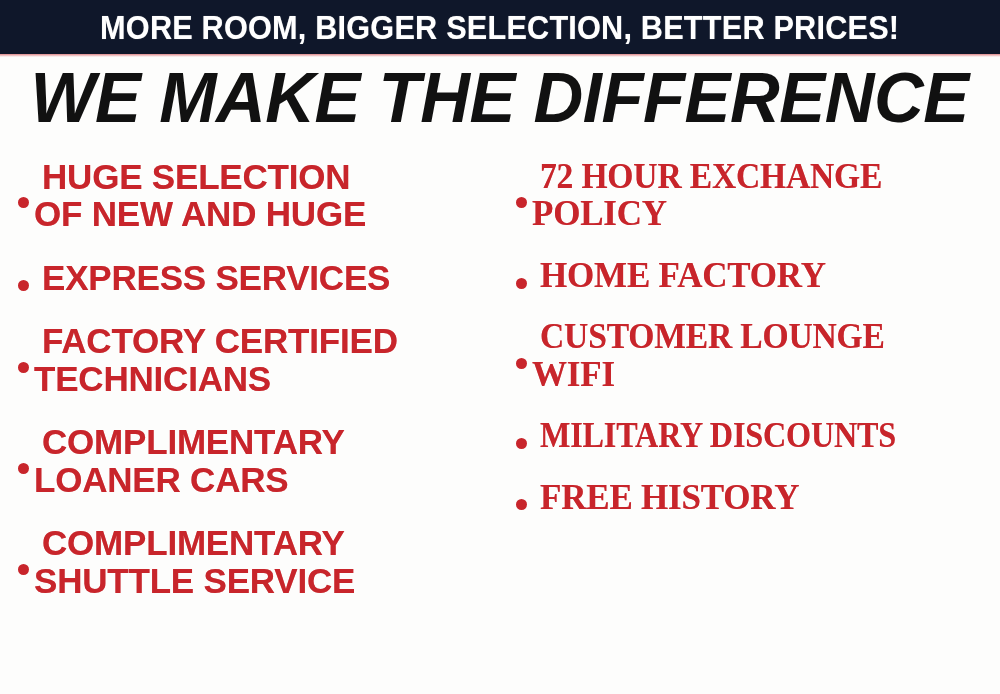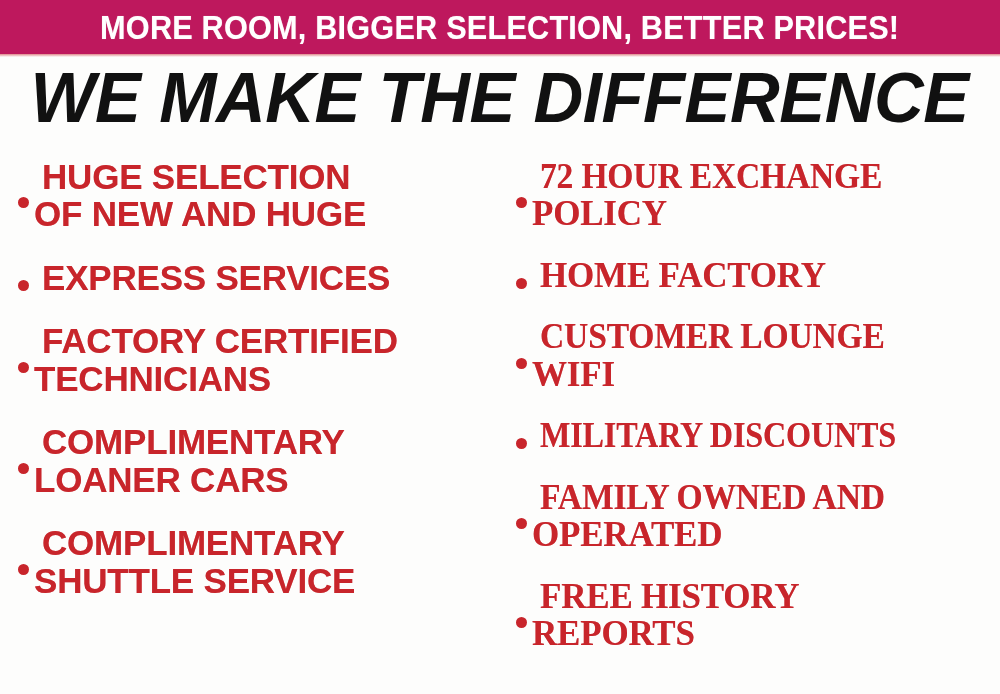--- a/index.html
+++ b/index.html
@@ -16,21 +16,21 @@
     position: relative;
   }
 
   
   #top-banner {
     position: absolute;
     left: 0;
     top: 0;
     width: 1000px;
     height: 54px;
-    background: #be185d;
+    background: #0f172a;
     display: flex;
     align-items: center;
     justify-content: center;
     box-sizing: border-box;
   }
   #top-banner-text {
     color: #ffffff;
     font-size: 33px;
     font-weight: bold;
     letter-spacing: 0.2px;
@@ -222,31 +222,23 @@
       </div>
     </div>
 
     <div class="bullet-item">
       <span class="bullet-dot"></span>
       <div class="bullet-lines">
         <div class="bullet-line squeeze-hard">MILITARY DISCOUNTS</div>
       </div>
     </div>
 
-    <div class="bullet-item">
-      <span class="bullet-dot"></span>
-      <div class="bullet-lines">
-        <div class="bullet-line squeeze">FAMILY OWNED AND</div>
-        <div class="bullet-line second">OPERATED</div>
-      </div>
-    </div>
 
     <div class="bullet-item">
       <span class="bullet-dot"></span>
       <div class="bullet-lines">
         <div class="bullet-line">FREE HISTORY</div>
-        <div class="bullet-line second">REPORTS</div>
       </div>
     </div>
 
   </div>
 
 </div>
 
 </body></html>

